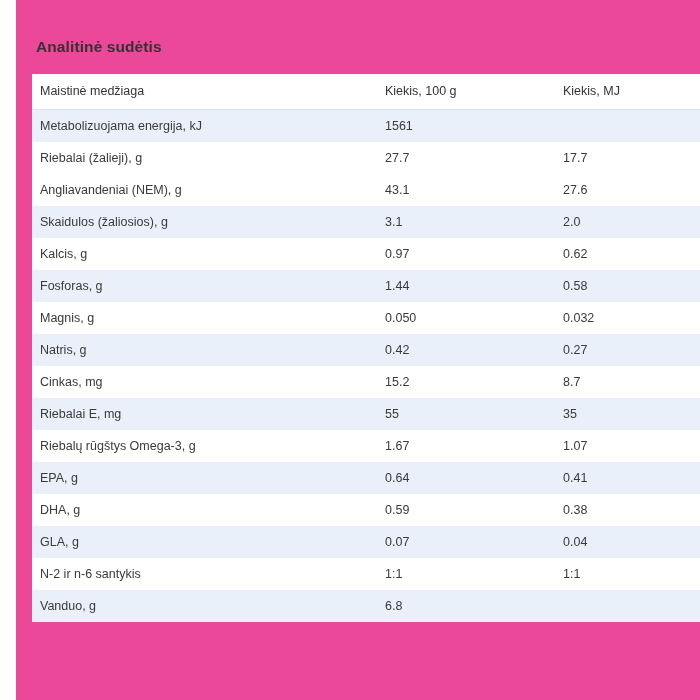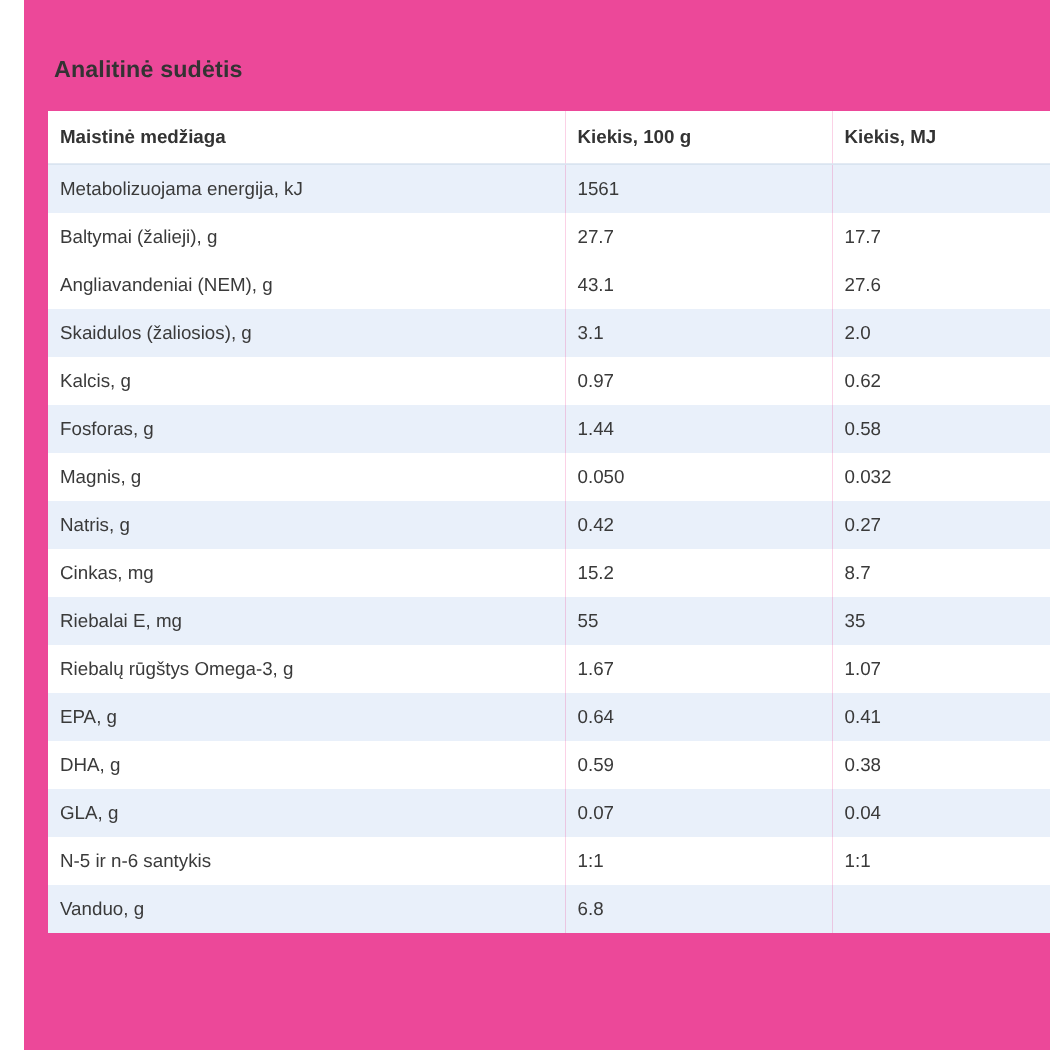--- a/index.html
+++ b/index.html
@@ -32,21 +32,21 @@
     border-collapse: collapse;
     margin-top: 18px;
     table-layout: fixed;
   }
   table.nutrition col.c0 { width: 345px; }
   table.nutrition col.c1 { width: 178px; }
   table.nutrition col.c2 { width: 145px; }
   table.nutrition th {
     text-align: left;
     font-size: 12.5px;
-    font-weight: bold;
+    font-weight: normal;
     color: #333333;
     padding: 10px 8px 11px 8px;
     background: #ffffff;
     border-bottom: 1px solid #d9e4f0;
   }
   table.nutrition td {
     text-align: left;
     font-size: 12.5px;
     color: #3a3a3a;
     padding: 9px 8px 8px 8px;
@@ -76,21 +76,21 @@
         <th>Kiekis, MJ</th>
       </tr>
     </thead>
     <tbody>
         <tr class="alt">
           <td>Metabolizuojama energija, kJ</td>
           <td>1561</td>
           <td></td>
         </tr>
         <tr>
-          <td>Baltymai (žalieji), g</td>
+          <td>Riebalai (žalieji), g</td>
           <td>27.7</td>
           <td>17.7</td>
         </tr>
         <tr>
           <td>Angliavandeniai (NEM), g</td>
           <td>43.1</td>
           <td>27.6</td>
         </tr>
         <tr class="alt">
           <td>Skaidulos (žaliosios),  g</td>
@@ -141,21 +141,21 @@
           <td>DHA, g</td>
           <td>0.59</td>
           <td>0.38</td>
         </tr>
         <tr class="alt">
           <td>GLA, g</td>
           <td>0.07</td>
           <td>0.04</td>
         </tr>
         <tr>
-          <td>N-5 ir n-6 santykis</td>
+          <td>N-2 ir n-6 santykis</td>
           <td>1:1</td>
           <td>1:1</td>
         </tr>
         <tr class="alt">
           <td>Vanduo, g</td>
           <td>6.8</td>
           <td></td>
         </tr>
       </tbody>
   </table>

